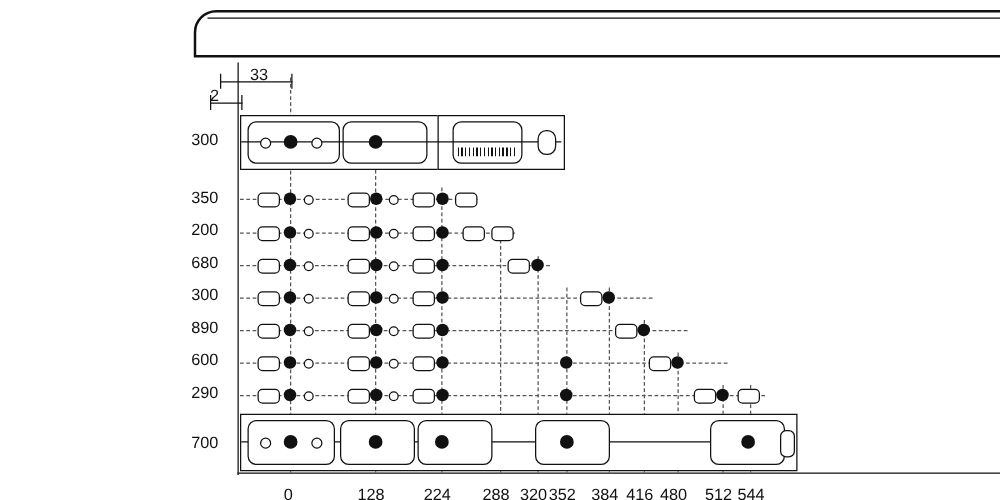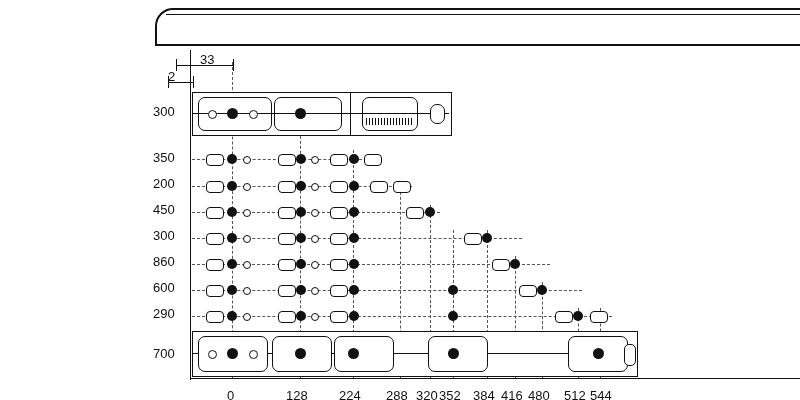--- a/index.html
+++ b/index.html
@@ -64,23 +64,23 @@
   <div class="dash-v" style="left:453px;top:230px;height:148px;"></div>
   <div class="dash-v" style="left:487px;top:230px;height:148px;"></div>
   <div class="dash-v" style="left:515px;top:256px;height:122px;"></div>
   <div class="dash-v" style="left:542px;top:282px;height:96px;"></div>
   <div class="dash-v" style="left:578px;top:308px;height:70px;"></div>
   <div class="dash-v" style="left:600px;top:308px;height:70px;"></div>
 
   <div class="lbl" style="left:153px;top:104px;">300</div>
   <div class="lbl" style="left:153px;top:150px;">350</div>
   <div class="lbl" style="left:153px;top:176px;">200</div>
-  <div class="lbl" style="left:153px;top:202px;">450</div>
+  <div class="lbl" style="left:153px;top:202px;">680</div>
   <div class="lbl" style="left:153px;top:228px;">300</div>
-  <div class="lbl" style="left:153px;top:254px;">860</div>
+  <div class="lbl" style="left:153px;top:254px;">890</div>
   <div class="lbl" style="left:153px;top:280px;">600</div>
   <div class="lbl" style="left:153px;top:306px;">290</div>
   <div class="lbl" style="left:153px;top:346px;">700</div>
 
   <div class="lbl" style="left:227px;top:388px;">0</div>
   <div class="lbl" style="left:286px;top:388px;">128</div>
   <div class="lbl" style="left:339px;top:388px;">224</div>
   <div class="lbl" style="left:386px;top:388px;">288</div>
   <div class="lbl" style="left:416px;top:388px;">320</div>
   <div class="lbl" style="left:439px;top:388px;">352</div>

